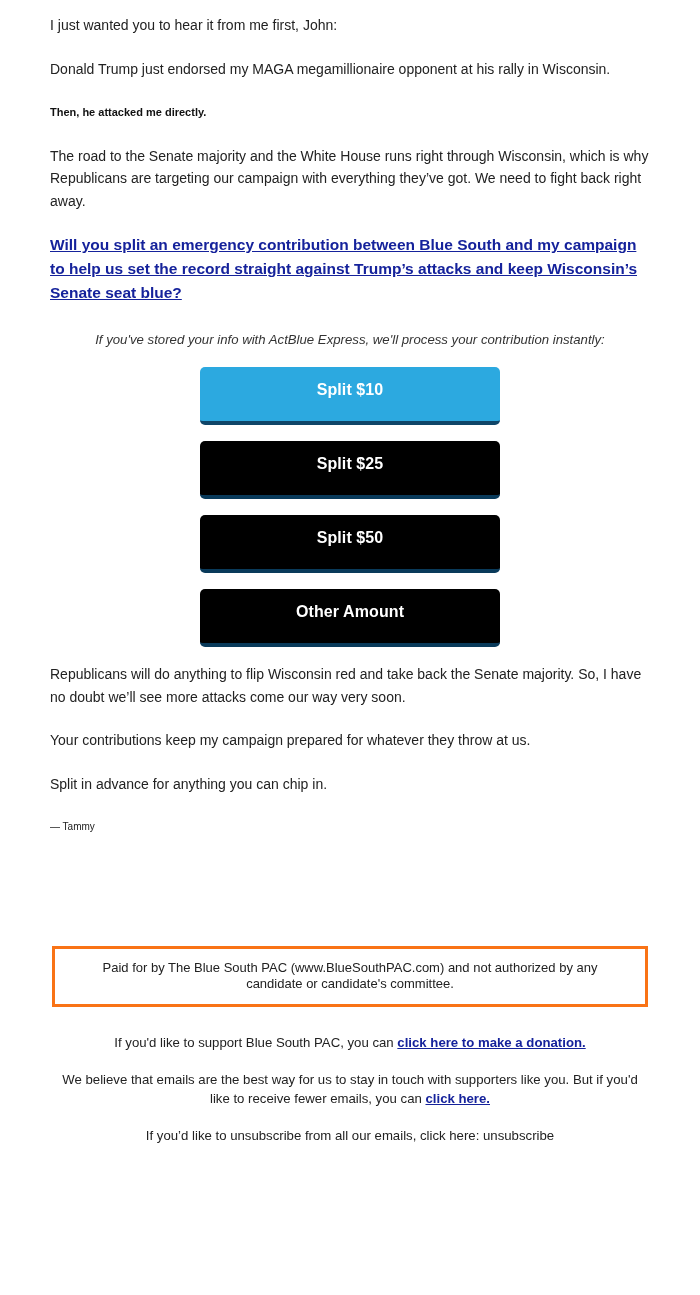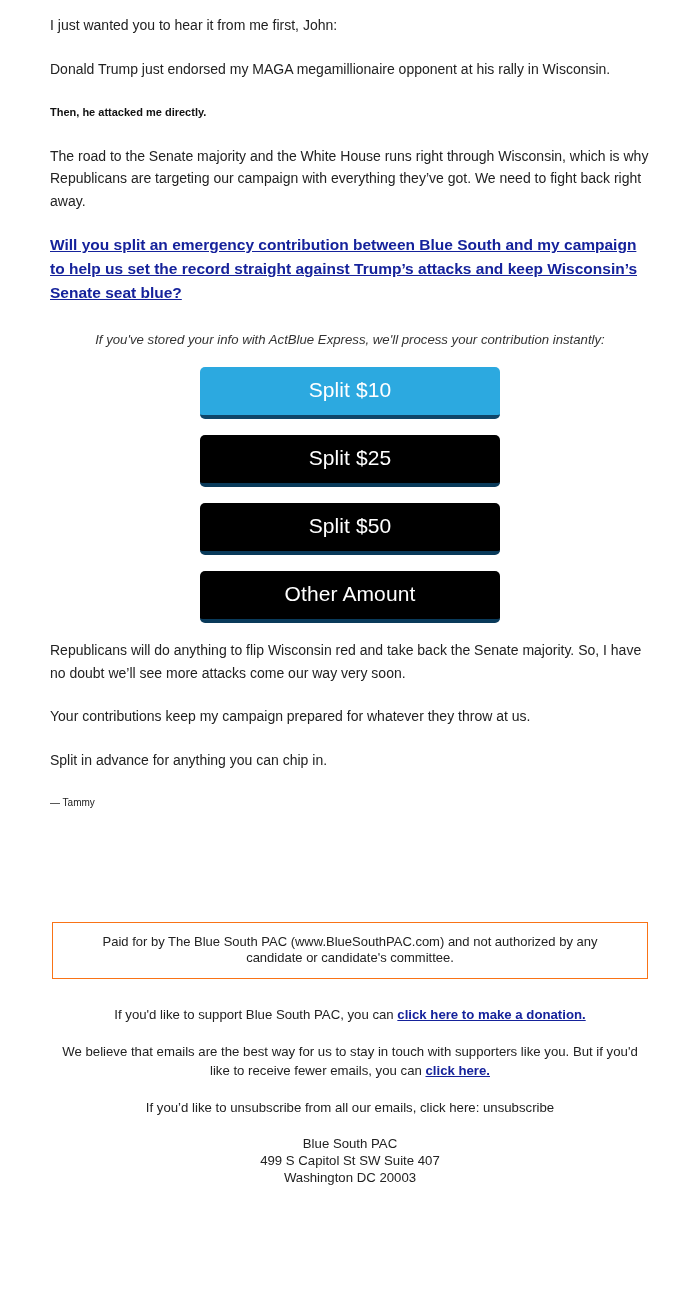--- a/index.html
+++ b/index.html
@@ -52,26 +52,26 @@
     line-height: 18px;
   }
   .buttons {
     margin: 0 auto 0 auto;
     width: 300px;
     padding-left: 0;
   }
   .donate-btn {
     display: block;
     width: 300px;
-    height: 52px;
+    height: 58px;
     line-height: 45px;
     text-align: center;
     color: #ffffff;
-    font-size: 21px;
-    font-weight: normal;
+    font-size: 16px;
+    font-weight: bold;
     text-decoration: none;
     border-radius: 5px;
     margin-bottom: 16px;
     letter-spacing: 0.1px;
   }
   .donate-btn.light {
     background: #2ca9e0;
     border-bottom: 4px solid #0f4568;
   }
   .donate-btn.dark {
@@ -80,21 +80,21 @@
   }
   .after-buttons { margin-top: 28px; }
   .signature {
     font-size: 10px;
     line-height: 22.5px;
     color: #222222;
     margin: 0 0 21px 0;
   }
   .spacer-block { height: 86px; }
   .disclaimer {
-    border: 1px solid #f97316;
+    border: 3px solid #f97316;
     margin: 0 2px 0 2px;
     padding: 11px 26px;
     text-align: center;
     font-size: 13px;
     line-height: 16.5px;
     color: #222222;
   }
   .footer {
     text-align: center;
     padding: 26px 12px 0 12px;
@@ -158,23 +158,18 @@
   </div>
 
   <div class="footer">
 
     <p><span>If you'd like to support Blue South PAC, you can </span><a class="footer-link" href="#">click here to make a donation.</a></p>
 
     <p><span>We believe that emails are the best way for us to stay in touch with supporters like you. But if you'd like to receive fewer emails, you can </span><a class="footer-link" href="#">click here.</a></p>
 
     <p>If you’d like to unsubscribe from all our emails, click here: unsubscribe</p>
 
-    <p class="addr-block">
-      <span class="addr-line">Blue South PAC</span>
-      <span class="addr-line">499 S Capitol St SW Suite 407</span>
-      <span class="addr-line">Washington DC 20003</span>
-    </p>
 
   </div>
 
   <div class="bottom-pad"></div>
 
 </div>
 
 </body></html>

